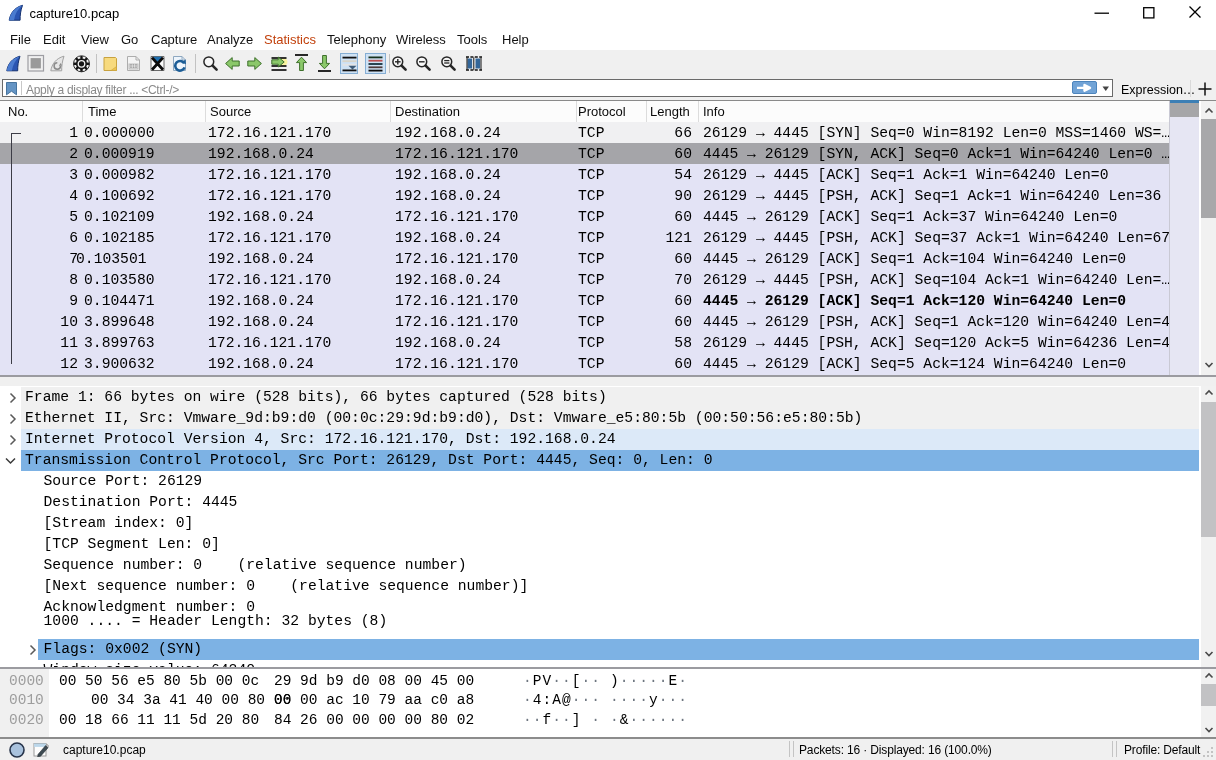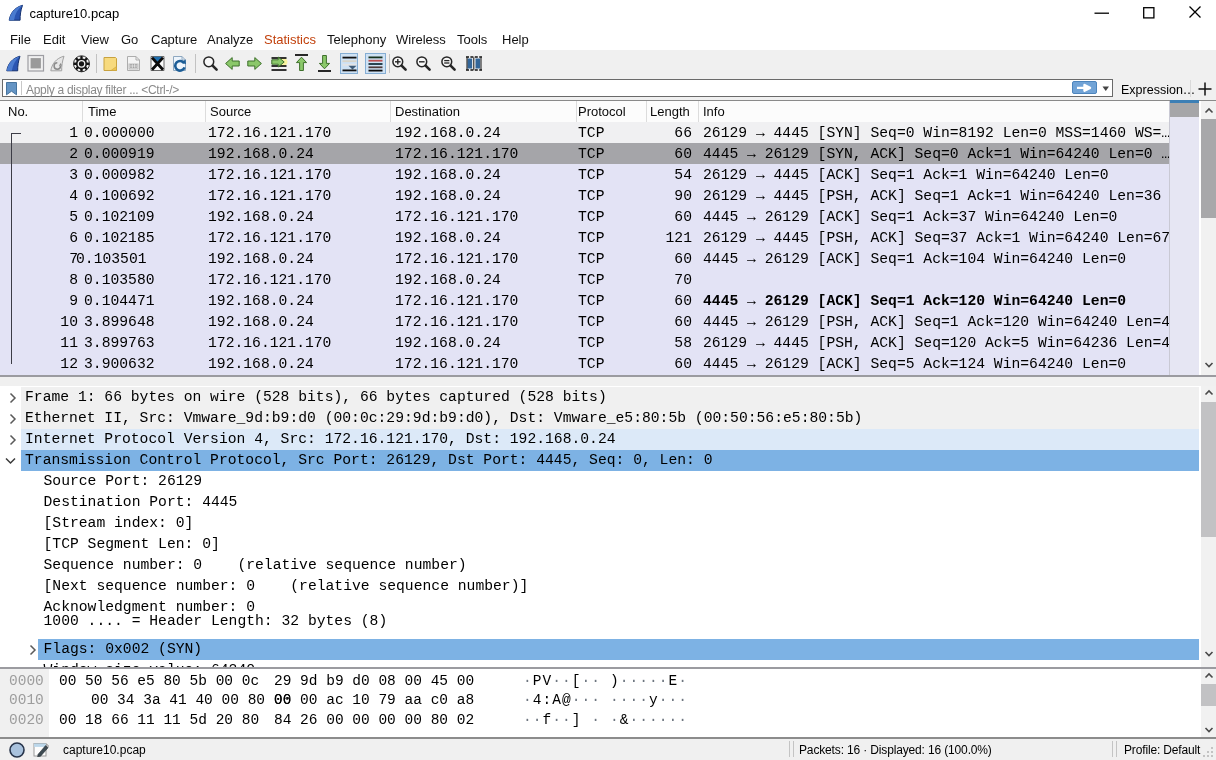--- a/index.html
+++ b/index.html
@@ -265,20 +265,21 @@
       <span class="mono abs cell-len" style="left:630px;width:62px;">60</span>
       <span class="mono abs" style="left:703px;">4445 → 26129 [ACK] Seq=1 Ack=104 Win=64240 Len=0</span>
     </div>
     <div class="row" style="top:269.56px;background:transparent;">
       <span class="mono abs cell-no" style="left:30px;width:48px;">8</span>
       <span class="mono abs" style="left:84px;">0.103580</span>
       <span class="mono abs" style="left:208px;">172.16.121.170</span>
       <span class="mono abs" style="left:395px;">192.168.0.24</span>
       <span class="mono abs" style="left:578px;">TCP</span>
       <span class="mono abs cell-len" style="left:630px;width:62px;">70</span>
+      <span class="mono abs" style="left:703px;">26129 → 4445 [PSH, ACK] Seq=104 Ack=1 Win=64240 Len=…</span>
     </div>
     <div class="row" style="top:290.64px;background:transparent;">
       <span class="mono abs cell-no" style="left:30px;width:48px;">9</span>
       <span class="mono abs" style="left:84px;">0.104471</span>
       <span class="mono abs" style="left:208px;">192.168.0.24</span>
       <span class="mono abs" style="left:395px;">172.16.121.170</span>
       <span class="mono abs" style="left:578px;">TCP</span>
       <span class="mono abs cell-len" style="left:630px;width:62px;">60</span>
       <span class="mono abs" style="left:703px;font-weight:bold;">4445 → 26129 [ACK] Seq=1 Ack=120 Win=64240 Len=0</span>
     </div>

